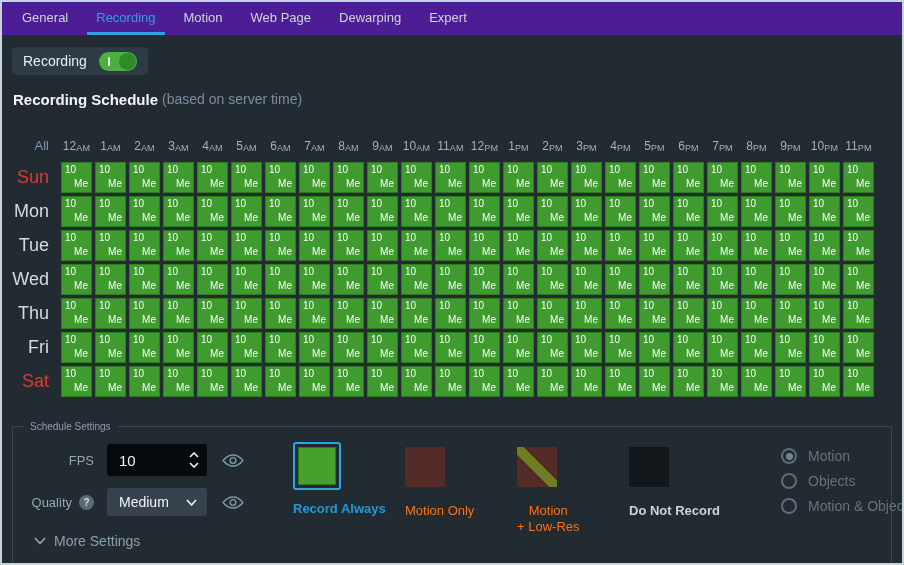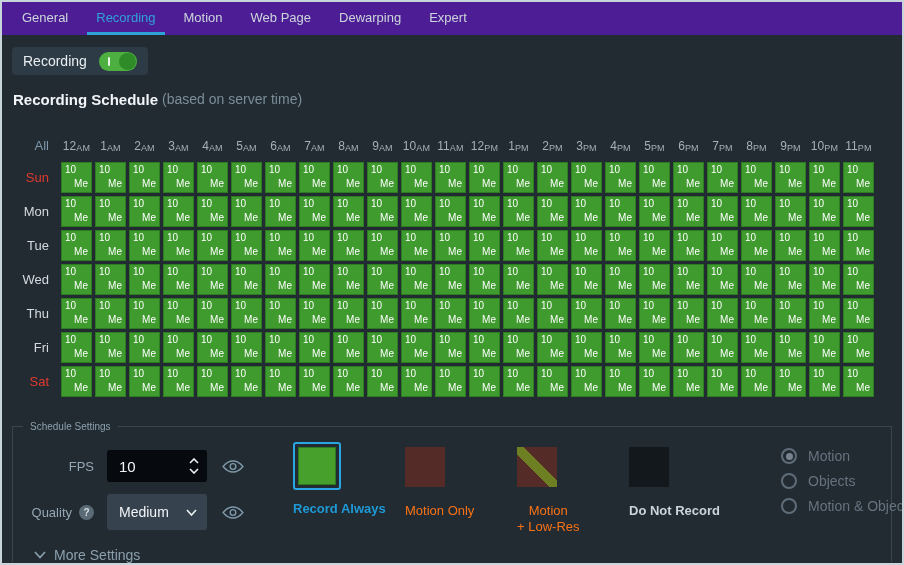--- a/index.html
+++ b/index.html
@@ -27,21 +27,21 @@
   .sched-sub{font-size:14px;color:#7b8e9a;}
   
   .grid{margin-top:20px;display:grid;grid-template-columns:46px repeat(24,31px);
         grid-auto-rows:31px;column-gap:3px;row-gap:3px;align-items:stretch;}
   .hcell{grid-row:1;display:flex;align-items:flex-end;justify-content:center;color:#a6b0b8;
          padding-bottom:6px;white-space:nowrap;cursor:pointer;}
   .hcell .num{font-size:12px;}
   .hcell .suf{font-size:9px;letter-spacing:.2px;}
   .hcell.all{justify-content:flex-end;padding-right:9px;color:#7e97aa;font-size:13px;}
   .dlabel{display:flex;align-items:center;justify-content:flex-end;padding-right:9px;
-          font-size:13px;color:#d4dbe0;cursor:pointer;}
+          font-size:18px;color:#d4dbe0;cursor:pointer;}
   .dlabel.red{color:#e03a2e;}
   .cell{background:#3f9b2e;border:1px solid #2e7c21;box-sizing:border-box;color:#fff;
         font-size:10px;line-height:1.2;display:flex;flex-direction:column;
         justify-content:space-between;padding:1px 3px 2px 3px;cursor:pointer;}
   .cell .l2{align-self:flex-end;}
   
   fieldset.settings{margin:24px 0 0 0;padding:0 0 20px 0;border:1px solid #39454f;border-bottom:0;
                     height:120px;}
   legend.settings-legend{font-size:10px;color:#8ba0ad;padding:0 7px;margin-left:10px;}
   .settings-inner{display:flex;align-items:flex-start;padding-top:2px;}
@@ -50,25 +50,25 @@
   .lblwrap{width:94px;box-sizing:border-box;display:flex;justify-content:flex-end;
            align-items:center;gap:7px;padding-right:13px;flex:none;}
   .slabel{font-size:13px;color:#95a7b2;}
   .help{width:15px;height:15px;border-radius:50%;background:#5a6b76;color:#d6dfe4;font-size:10px;
         font-weight:bold;display:flex;align-items:center;justify-content:center;cursor:pointer;flex:none;}
   .numbox{width:100px;height:32px;box-sizing:border-box;background:#06090d;border-radius:3px;
           display:flex;align-items:center;justify-content:space-between;padding:0 8px 0 12px;cursor:text;}
   .numbox .val{font-size:15px;color:#f2f5f7;}
   .spinner{display:flex;flex-direction:column;gap:4px;align-items:center;}
   .spinner svg{display:block;cursor:pointer;}
-  .selectbox{width:100px;height:36px;box-sizing:border-box;background:#36424d;border-radius:3px;
+  .selectbox{width:100px;height:28px;box-sizing:border-box;background:#36424d;border-radius:3px;
              display:flex;align-items:center;justify-content:space-between;padding:0 10px 0 12px;cursor:pointer;}
   .selectbox .val{font-size:14px;color:#f2f5f7;}
   .eye{margin-left:15px;display:flex;align-items:center;cursor:pointer;}
-  .fps-row{margin-top:16px;}
+  .fps-row{margin-top:10px;}
   .quality-row{margin-top:12px;}
   .more{margin-top:17px;margin-left:21px;display:flex;align-items:center;gap:8px;
         font-size:14px;color:#8ba0ad;cursor:pointer;}
   
   .modes{display:flex;margin-left:28px;margin-top:8px;flex:none;}
   .mode{width:112px;display:flex;flex-direction:column;align-items:flex-start;cursor:pointer;}
   .sw-wrap{height:50px;display:flex;align-items:center;justify-content:center;}
   .sw-wrap.sel{border:2px solid #2aa7e2;border-radius:3px;padding:3px;height:38px;}
   .swatch{width:40px;height:40px;}
   .sw-green{width:38px;height:38px;background:#48a02c;border:1px solid #2c7a1d;box-sizing:border-box;}

